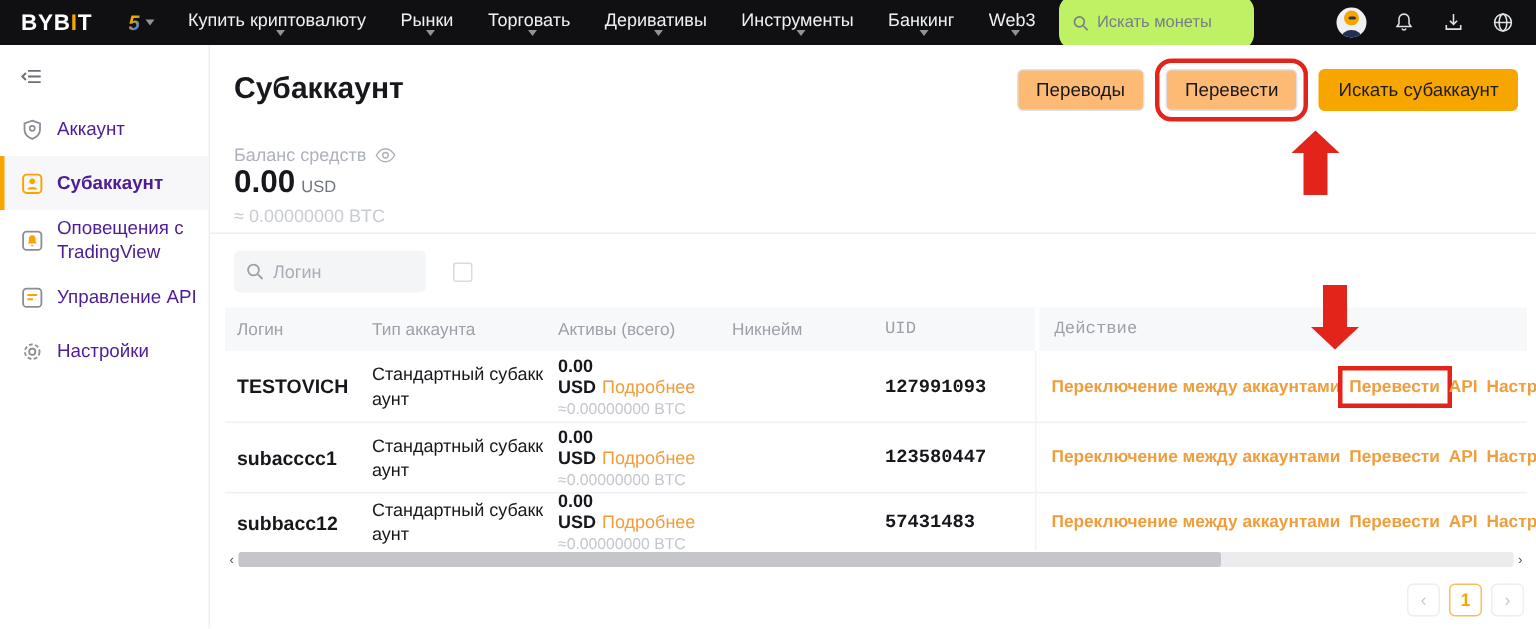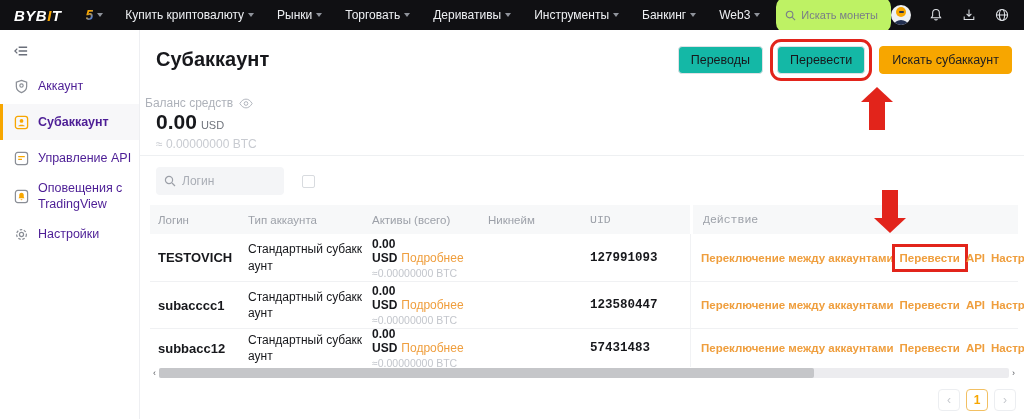--- a/index.html
+++ b/index.html
@@ -6,30 +6,30 @@
   html,body { width:1024px; height:419px; }
   body {
     position:relative; background:#fff; overflow:hidden;
     font-family:"Liberation Sans", sans-serif; color:#17181c;
   }
   a { text-decoration:none; cursor:pointer; }
 
   
   .topnav { position:absolute; top:0; left:0; width:1024px; height:30px;
     background:#101013; display:flex; align-items:center; padding:0 14px; }
-  .logo { font-weight:800; font-size:15px; color:#fff; letter-spacing:.5px; cursor:pointer;font-style:italic; }
+  .logo { font-weight:800; font-size:15px; color:#fff; letter-spacing:.5px; cursor:pointer; }
   .logo .accent { color:#f7a600; }
   .anniv { margin-left:24px; display:flex; align-items:center; cursor:pointer; }
   .anniv .five { font-weight:800; font-style:italic; font-size:14px;
     background:linear-gradient(135deg,#f7a600 35%,#4a7bd9 75%);
     -webkit-background-clip:text; background-clip:text; color:transparent; }
   .tri { display:inline-block; width:0; height:0; border-left:3.5px solid transparent;
     border-right:3.5px solid transparent; border-top:4px solid #8f939b; margin-left:4px; }
   .nav-items { display:flex; margin-left:22px; gap:23px; }
-  .nav-item { color:#eef0f3; font-size:12px; display:flex; align-items:center; cursor:pointer; white-space:nowrap; }
+  .nav-item { color:#eef0f3; font-size:12px; display:flex; align-items:center; cursor:pointer; white-space:nowrap;flex-direction:column; }
   .nav-search { margin-left:16px; width:130px; height:36px; border-radius:10px;
     background:#bef264; display:flex; align-items:center; padding:0 9px; gap:5px; cursor:text; }
   .nav-search span { color:#797e88; font-size:11px; white-space:nowrap; }
   .nav-right { margin-left:auto; display:flex; align-items:center; gap:17px; }
   .navicon { display:flex; align-items:center; cursor:pointer; }
   .avatar { width:20px; height:20px; border-radius:50%; background:#eef0f3; position:relative; overflow:hidden; cursor:pointer; }
   .avatar .head { position:absolute; top:2px; left:5px; width:10px; height:10px; border-radius:50%; background:#f7a600; }
   .avatar .face { position:absolute; top:6px; left:7.5px; width:5px; height:2px; border-radius:1px; background:#2a3550; }
   .avatar .bod { position:absolute; bottom:-6px; left:3px; width:14px; height:11px; border-radius:50% 50% 0 0; background:#233050; }
 
@@ -42,25 +42,25 @@
     border-left:3px solid transparent; }
   .side-item .lbl { line-height:1.3; }
   .side-item.active { background:#f7f7f9; border-left-color:#f7a600; font-weight:700; }
   .side-item svg { flex:0 0 auto; }
 
   
   .main { position:absolute; left:140px; top:30px; width:884px; height:389px; background:#fff; }
   .page-title { position:absolute; left:16px; top:18px; font-size:20px; font-weight:700; }
   .top-buttons { position:absolute; top:16px; right:12px; display:flex; align-items:center; gap:14px; }
   .btn { height:28px; padding:0 12px; border-radius:4px; font-size:12.5px; display:flex;
-    align-items:center; background:#14b8a6; border:1px solid #dfe1e5; color:#17181c; font-weight:500; cursor:pointer; white-space:nowrap; }
+    align-items:center; background:#fdba74; border:1px solid #dfe1e5; color:#17181c; font-weight:500; cursor:pointer; white-space:nowrap; }
   .btn.primary { background:#f7a600; border-color:#f7a600; color:#1d1d21; }
   .btn.annotated { outline:3px solid #e2241b; outline-offset:4px; }
 
-  .balance-label { position:absolute; left:5px; top:66px; font-size:12px; color:#aeb2ba;
+  .balance-label { position:absolute; left:16px; top:66px; font-size:12px; color:#aeb2ba;
     display:flex; gap:6px; align-items:center; }
   .balance-amount { position:absolute; left:16px; top:80px; font-size:21px; font-weight:700; }
   .balance-amount .cur { font-size:11px; font-weight:400; color:#70747c; margin-left:4px; }
   .balance-btc { position:absolute; left:16px; top:107px; font-size:12px; color:#c8cbd1; }
   .divider { position:absolute; left:0; top:125px; width:884px; height:1px; background:#eef0f2; }
 
   .filter-row { position:absolute; left:16px; top:137px; display:flex; align-items:center; }
   .login-search { width:128px; height:28px; background:#f4f5f7; border-radius:4px;
     display:flex; align-items:center; padding:0 8px; gap:6px; }
   .login-search input { border:none; outline:none; background:transparent; width:90px;
@@ -213,32 +213,32 @@
         <rect x="1.5" y="1.5" width="13" height="13" rx="2.5" fill="none" stroke="#f7a600" stroke-width="1.4"></rect>
         <circle cx="8" cy="6.3" r="2" fill="#f7a600"></circle>
         <path d="M4.5 12 C5 9.8 11 9.8 11.5 12 Z" fill="#f7a600"></path>
       </svg>
     <span class="lbl">Субаккаунт</span>
   </div>
 
   <div class="side-item">
     <svg width="15" height="15" viewBox="0 0 16 16">
         <rect x="1.5" y="1.5" width="13" height="13" rx="2.5" fill="none" stroke="#8a8e96" stroke-width="1.3"></rect>
-        <path d="M4.5 6 H11.5 M4.5 9 H8.5" stroke="#f7a600" stroke-width="1.4"></path>
-      </svg>
-    <span class="lbl">Управление API</span>
-  </div>
-
-  <div class="side-item">
-    <svg width="15" height="15" viewBox="0 0 16 16">
-        <rect x="1.5" y="1.5" width="13" height="13" rx="2.5" fill="none" stroke="#8a8e96" stroke-width="1.3"></rect>
         <path d="M8 4 C6.4 4 5.6 5.2 5.6 6.6 V8.6 L4.8 9.9 H11.2 L10.4 8.6 V6.6 C10.4 5.2 9.6 4 8 4 Z" fill="#f7a600"></path>
         <path d="M7 11 a1 1 0 0 0 2 0" fill="#f7a600"></path>
       </svg>
     <span class="lbl">Оповещения с TradingView</span>
+  </div>
+
+  <div class="side-item">
+    <svg width="15" height="15" viewBox="0 0 16 16">
+        <rect x="1.5" y="1.5" width="13" height="13" rx="2.5" fill="none" stroke="#8a8e96" stroke-width="1.3"></rect>
+        <path d="M4.5 6 H11.5 M4.5 9 H8.5" stroke="#f7a600" stroke-width="1.4"></path>
+      </svg>
+    <span class="lbl">Управление API</span>
   </div>
 
   <div class="side-item">
     <svg width="15" height="15" viewBox="0 0 16 16">
         <circle cx="8" cy="8" r="2.2" fill="none" stroke="#8a8e96" stroke-width="1.3"></circle>
         <circle cx="8" cy="8" r="5.2" fill="none" stroke="#8a8e96" stroke-width="1.3" stroke-dasharray="2.7 1.7"></circle>
       </svg>
     <span class="lbl">Настройки</span>
   </div>
 

